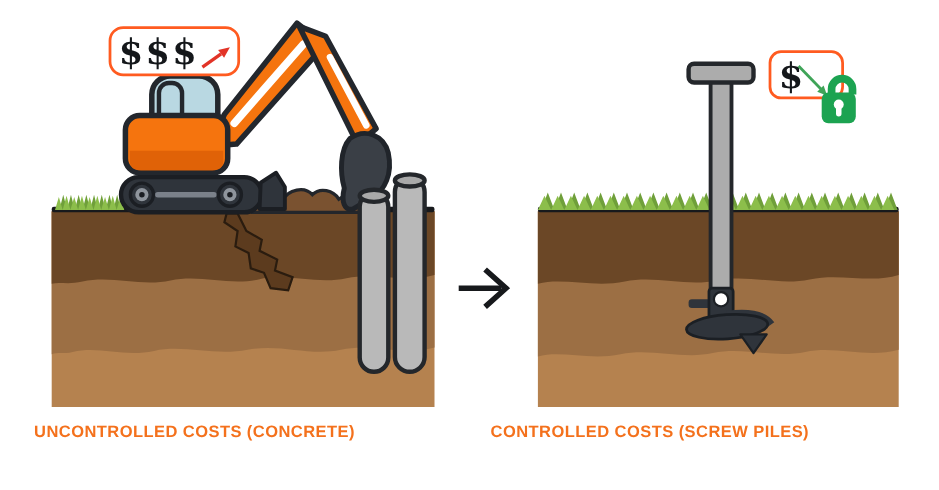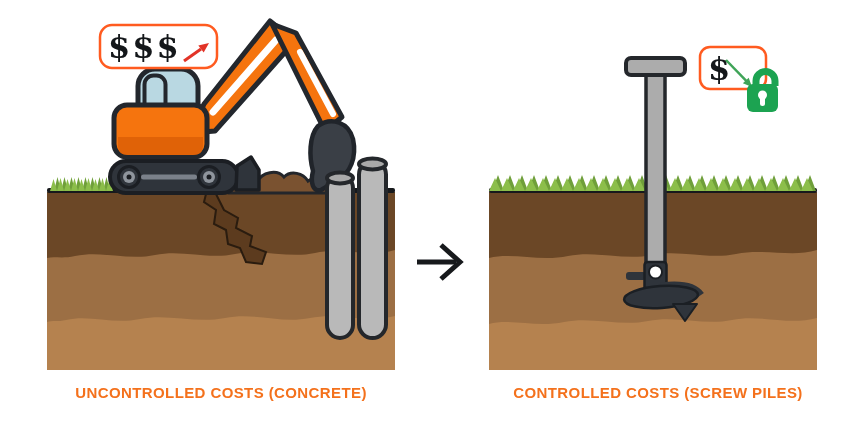--- a/index.html
+++ b/index.html
@@ -1,23 +1,23 @@
 <!DOCTYPE html>
 <html style="--brand_orange: #F4711C; --callout_orange: #FF5B20; --machine_orange: #F5740E; --machine_orange_dark: #E06207; --outline: #23272D; --glass_blue: #B9D8E2; --track_gray: #2F343B; --pile_gray: #B9B9B9; --steel_gray: #ACACAC; --soil_top: #6B4726; --soil_mid: #9C6F44; --soil_bottom: #B5824F; --crack_brown: #5C3B1E; --mound_brown: #7A5230; --grass_light: #8CBE4B; --grass_dark: #6F9F3A; --red_arrow: #E23327; --green: #1CA351; --arrow_black: #17191C;"><head>
 <meta charset="utf-8">
 <style>
   html,body{margin:0;padding:0;background:#fff;}
   .stage{position:relative;width:854px;height:445px;background:#fff;overflow:hidden;
          font-family:"Liberation Sans",sans-serif;}
   .stage svg{position:absolute;left:0;top:0;}
-  .caption{position:absolute;top:384px;width:380px;text-align:center;
+  .caption{position:absolute;top:384px;width:380px;text-align:left;
            font-size:15px;font-weight:800;letter-spacing:.4px;
            color:var(--brand_orange,#F4711C);white-space:nowrap;}
   .caption.left{left:31px;}
-  .caption.right{left:468px;}
+  .caption.right{left:446px;}
   .dollar-text{font-family:"DejaVu Serif",serif;font-weight:bold;fill:#14171A;}
 </style>
 </head>
 <body>
 
 <div class="stage">
 <svg width="854" height="445" viewBox="0 0 854 445">
 
   <g>
 

